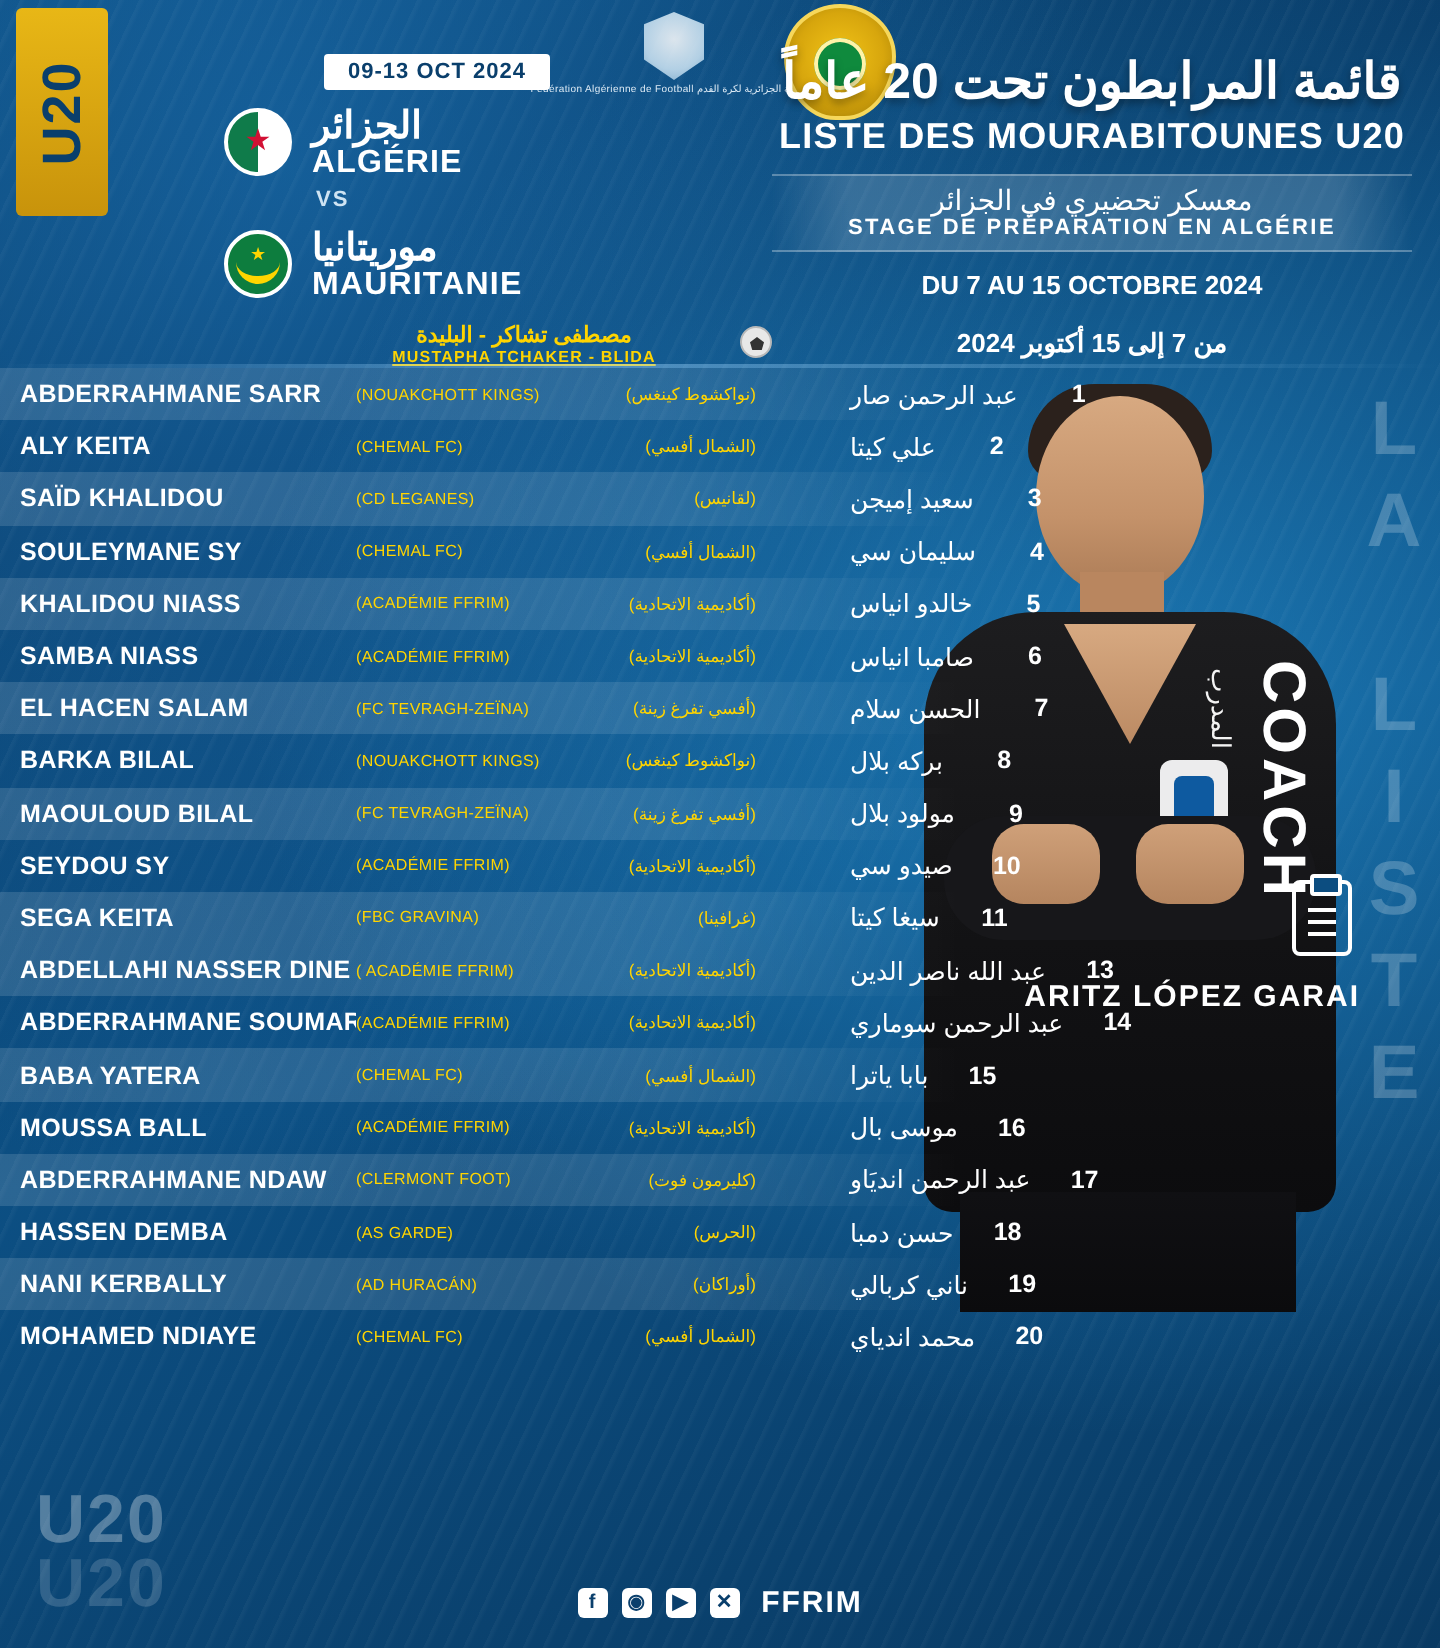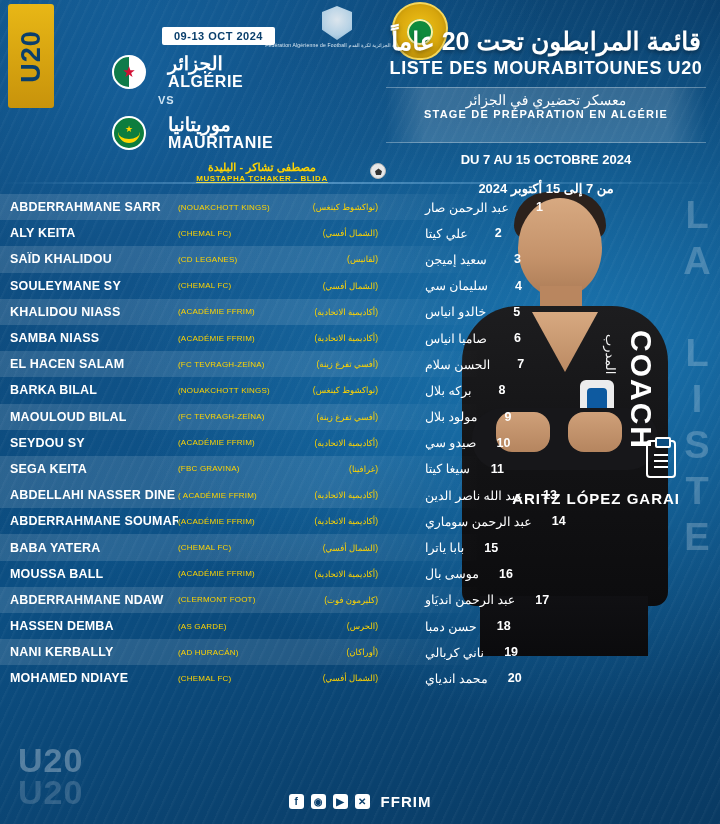--- a/index.html
+++ b/index.html
@@ -79,21 +79,21 @@
   .match-block {
     position: absolute; left: 112px; top: 26px; width: 280px;
   }
   .date-pill {
     display: inline-block;
     background: #ffffff; color: #0a3f6c;
     font-size: 11px; font-weight: bold; letter-spacing: .5px;
     padding: 3px 12px; border-radius: 2px;
     margin-left: 50px;
   }
-  .team-row { display: flex; align-items: center; margin-top: 9px; gap: 22px; }
+  .team-row { display: flex; margin-top: 9px; gap: 10px; }
   .flag {
     width: 34px; height: 34px; border-radius: 50%;
     flex: 0 0 34px; position: relative; overflow: hidden;
     border: 2px solid #ffffff;
   }
   .flag.dz { background: linear-gradient(90deg,#0f7b4a 50%, #ffffff 50%); }
   .flag.dz::after {
     content:"★"; position: absolute; left: 50%; top: 50%;
     transform: translate(-50%,-52%); color:#d21034; font-size: 15px; line-height: 1;
   }
@@ -144,35 +144,35 @@
   }
   .title-fr {
     font-size: 18px; font-weight: bold; color: #ffffff; letter-spacing: .6px;
     margin-top: 2px;
   }
   .subtitle-bar {
     margin-top: 8px;
     background: linear-gradient(90deg, rgba(255,255,255,0.0) 0%, rgba(255,255,255,0.16) 12%, rgba(255,255,255,0.16) 88%, rgba(255,255,255,0.0) 100%);
     border-top: 1px solid rgba(255,255,255,.3);
     border-bottom: 1px solid rgba(255,255,255,.3);
-    padding: 4px 0 22px;
+    padding: 4px 0 5px;
   }
   .subtitle-ar { font-size: 14px; color: #ffffff; direction: rtl; letter-spacing: 1px; }
   .subtitle-fr { font-size: 11px; color: #ffffff; letter-spacing: 1.2px; font-weight: bold; }
   .dates-row {
     margin-top: 9px; display: flex; justify-content: center; align-items: center; gap: 14px; flex-direction: column;
   }
   .dates-fr, .dates-ar {
     font-size: 13px; font-weight: bold; color: #ffffff;
   }
   .dates-ar { direction: rtl; }
 
   
   .roster {
-    position: absolute; left: 0; top: 190px;
+    position: absolute; left: 0; top: 180px;
     width: 480px; z-index: 4;
     padding: 4px 0 0 0;
   }
   .player {
     display: flex; align-items: center;
     height: 26.2px;
     padding: 0 4px 0 10px;
     position: relative;
   }
   .player.alt {

